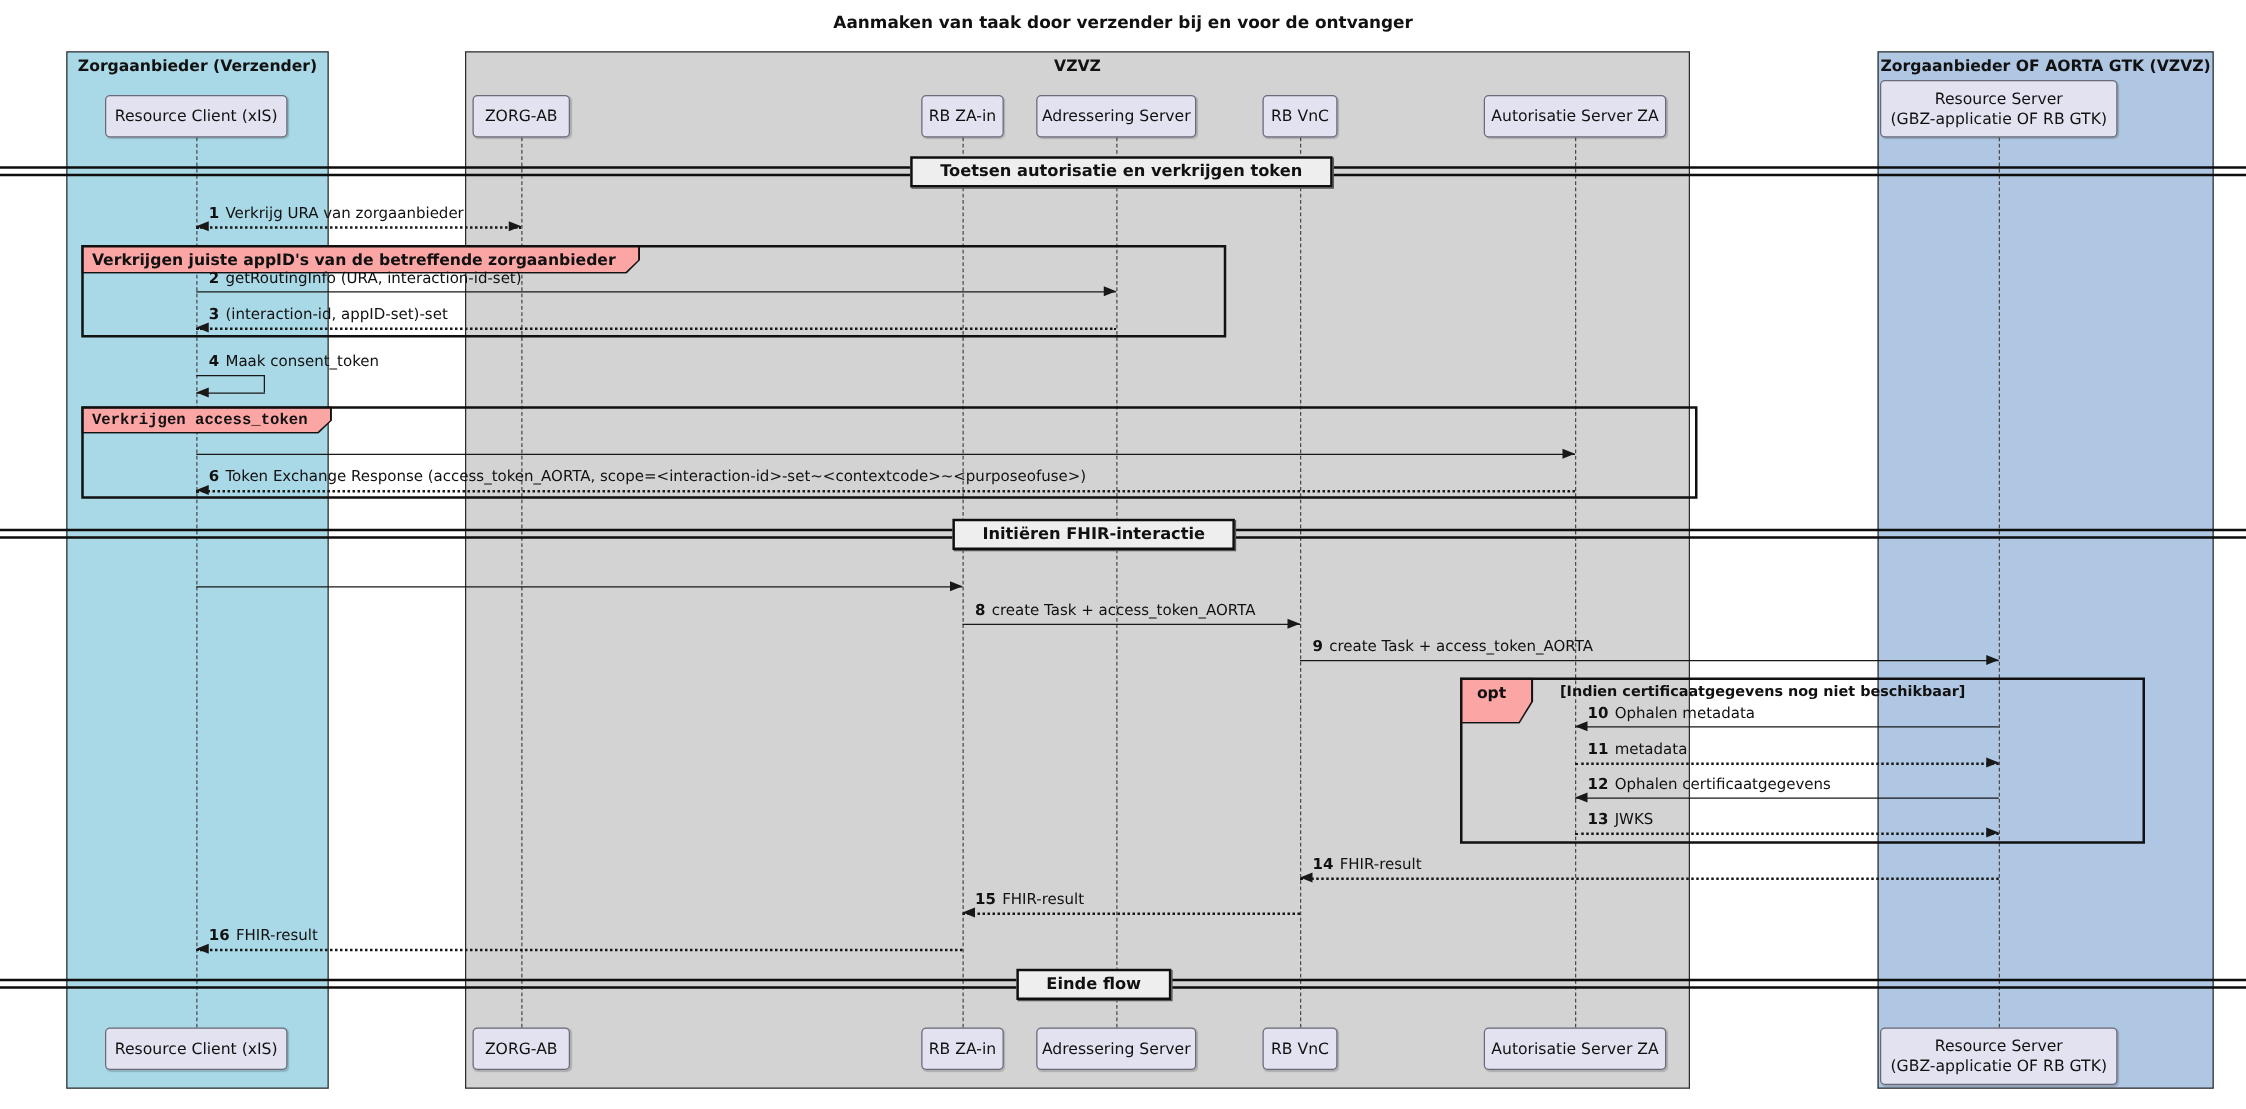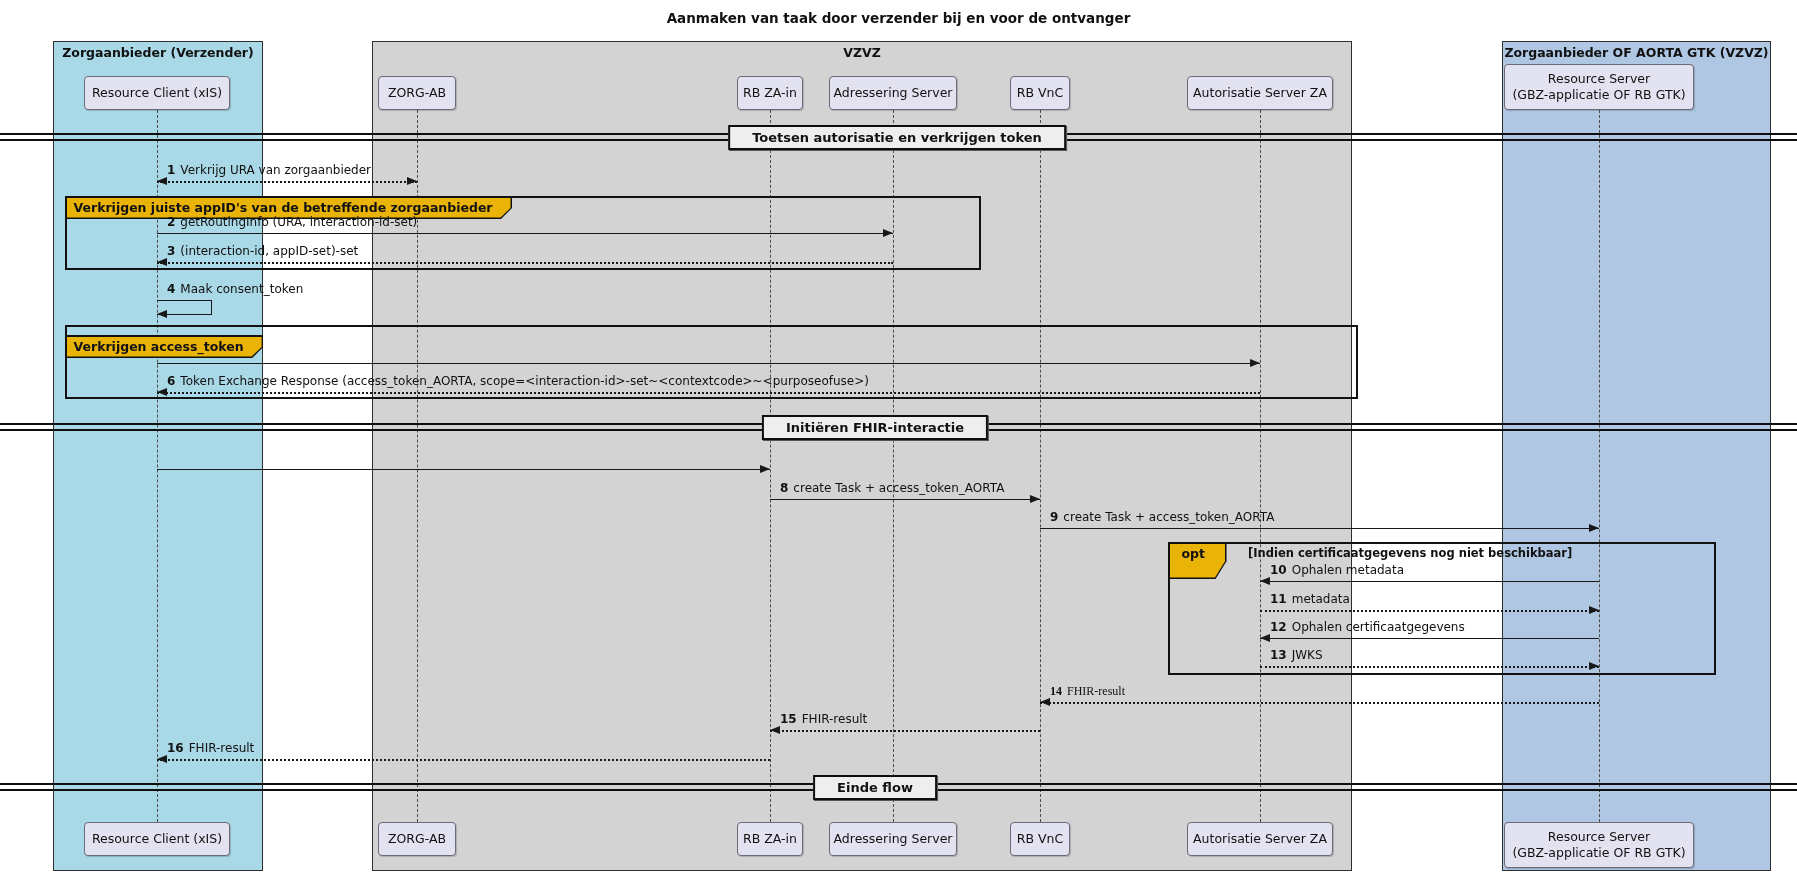--- a/index.html
+++ b/index.html
@@ -12,21 +12,21 @@
   .lifeline{width:0;border-left:1px dashed #4b4b4b;z-index:2;}
   .pbox{background:#E2E2F0;border:1.5px solid #6a6a7a;border-radius:4px;z-index:6;
         display:flex;flex-direction:column;justify-content:center;align-items:center;
         font-size:12.5px;line-height:1.25;text-align:center;box-sizing:border-box;box-shadow:1px 1px 1px rgba(0,0,0,.18);}
   .divline{left:0;width:1797px;height:0;border-top:2px solid #0e0e0e;z-index:3;}
   .divlabel{transform:translateX(-50%);background:#EEEEEE;border:2px solid #0e0e0e;z-index:6;
             font-weight:bold;font-size:13px;padding:3px 22px;white-space:nowrap;box-shadow:1px 1px 0 #555;}
   .group{border:2px solid #111;background:transparent;z-index:4;box-sizing:border-box;}
   .ghead-outer{z-index:5;background:#111;
                clip-path:polygon(0 0,100% 0,100% 52%,calc(100% - 11px) 100%,0 100%);padding:1.5px;}
-  .ghead-inner{background:#eab308;clip-path:polygon(0 0,100% 0,100% 52%,calc(100% - 10px) 100%,0 100%);
+  .ghead-inner{background:#fca5a5;clip-path:polygon(0 0,100% 0,100% 52%,calc(100% - 10px) 100%,0 100%);
                font-weight:bold;font-size:12.5px;padding:2px 18px 3px 7px;white-space:nowrap;}
   .guard{z-index:5;font-weight:bold;font-size:11.5px;white-space:nowrap;}
   .mline{height:0;z-index:5;}
   .solid{border-top:1.5px solid #181818;}
   .dotted{border-top:2px dotted #181818;}
   .vline{width:0;border-left:1.5px solid #181818;z-index:5;}
   .head{width:0;height:0;z-index:5;}
   .head-r{border-left:10px solid #181818;border-top:4px solid transparent;border-bottom:4px solid transparent;}
   .head-l{border-right:10px solid #181818;border-top:4px solid transparent;border-bottom:4px solid transparent;}
   .mlabel{z-index:5;font-size:12px;white-space:nowrap;}
@@ -60,21 +60,21 @@
   <div class="abs divline" style="top:783px;"></div>
   <div class="abs divline" style="top:789px;"></div>
   <div class="abs divlabel" style="left:875px;top:775px;">Einde flow</div>
 
   <div class="abs group" style="left:65px;top:196px;width:916px;height:74px;"></div>
   <div class="abs ghead-outer" style="left:65px;top:196px;">
     <div class="ghead-inner">Verkrijgen juiste appID's van de betreffende zorgaanbieder</div>
   </div>
 
   <div class="abs group" style="left:65px;top:325px;width:1293px;height:74px;"></div>
-  <div class="abs ghead-outer" style="left:65px;top:335px;">
+  <div class="abs ghead-outer" style="left:65px;top:325px;font-family:Liberation Mono, monospace;">
     <div class="ghead-inner">Verkrijgen access_token</div>
   </div>
 
   <div class="abs group" style="left:1168px;top:542px;width:548px;height:133px;"></div>
   <div class="abs ghead-outer" style="left:1168px;top:542px;">
     <div class="ghead-inner" style="padding:2px 20px 17px 12px;">opt</div>
   </div>
   <div class="abs guard" style="left:1248px;top:546px;">[Indien certificaatgegevens nog niet beschikbaar]</div>
 
 <div class="abs lifeline" style="left: 157px; top: 110px; height: 712px;"></div>
@@ -163,20 +163,20 @@
     <div class="abs head head-r" style="left: 1589px; top: 606px;"></div>
     <div class="abs mlabel" style="left: 1270px; top: 592px;"><span class="mnum">11</span><span>metadata</span></div>
     <div class="abs mline solid" style="left: 1260px; top: 638px; width: 339px;"></div>
     <div class="abs head head-l" style="left: 1260px; top: 634px;"></div>
     <div class="abs mlabel" style="left: 1270px; top: 620px;"><span class="mnum">12</span><span>Ophalen certificaatgegevens</span></div>
     <div class="abs mline dotted" style="left: 1260px; top: 666px; width: 339px;"></div>
     <div class="abs head head-r" style="left: 1589px; top: 662px;"></div>
     <div class="abs mlabel" style="left: 1270px; top: 648px; text-align: right;"><span class="mnum">13</span><span>JWKS</span></div>
     <div class="abs mline dotted" style="left: 1040px; top: 702px; width: 559px;"></div>
     <div class="abs head head-l" style="left: 1040px; top: 698px;"></div>
-    <div class="abs mlabel" style="left: 1050px; top: 684px; font-family: Liberation Serif, serif;"><span class="mnum">14</span><span>FHIR-result</span></div>
+    <div class="abs mlabel" style="left: 1050px; top: 684px;"><span class="mnum">14</span><span>FHIR-result</span></div>
     <div class="abs mline dotted" style="left: 770px; top: 730px; width: 270px;"></div>
     <div class="abs head head-l" style="left: 770px; top: 726px;"></div>
     <div class="abs mlabel" style="left: 780px; top: 712px;"><span class="mnum">15</span><span>FHIR-result</span></div>
     <div class="abs mline dotted" style="left: 157px; top: 759px; width: 613px;"></div>
     <div class="abs head head-l" style="left: 157px; top: 755px;"></div>
     <div class="abs mlabel" style="left: 167px; top: 741px;"><span class="mnum">16</span><span>FHIR-result</span></div>
   </div>
 
 </body></html>

